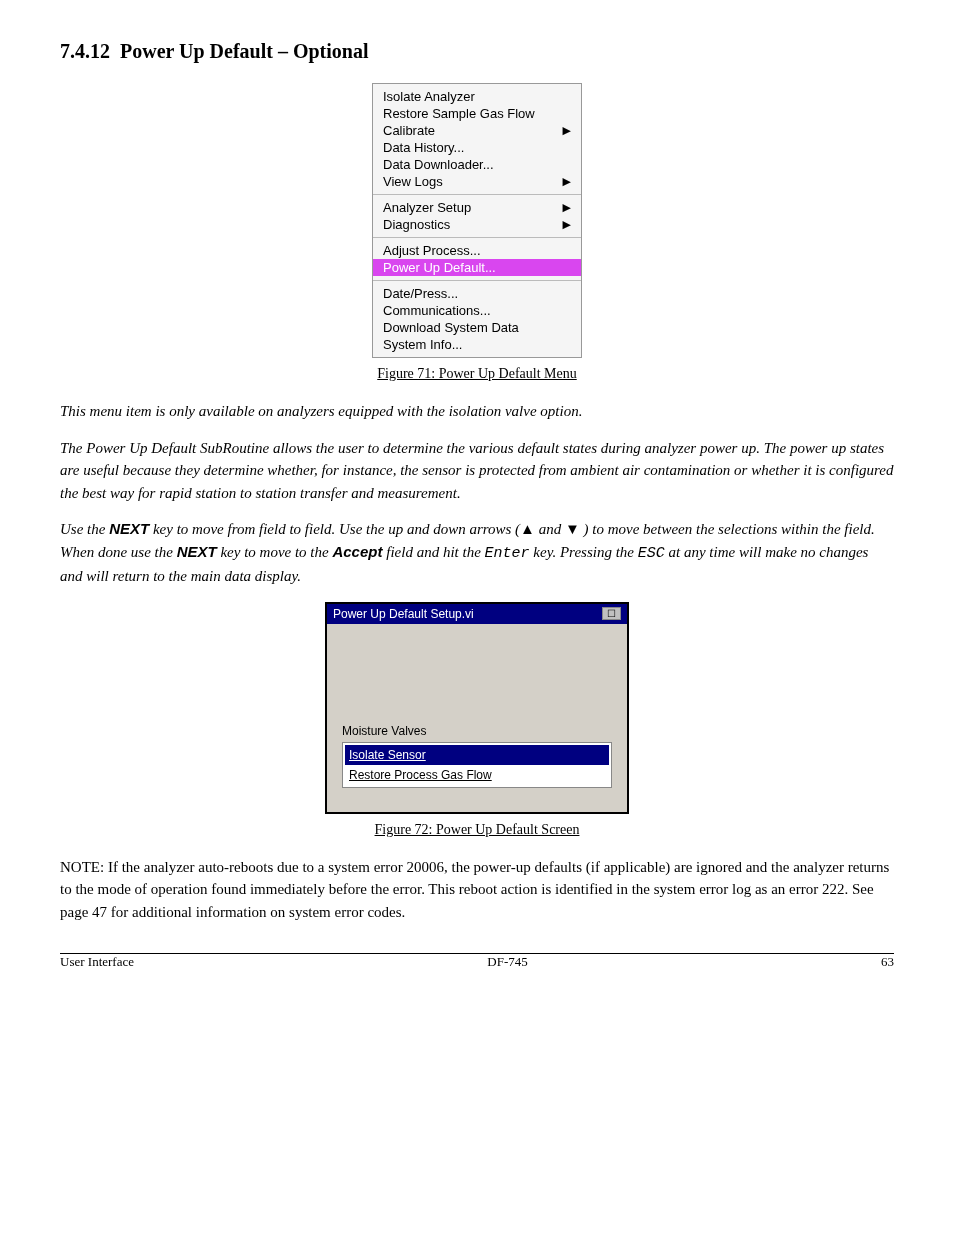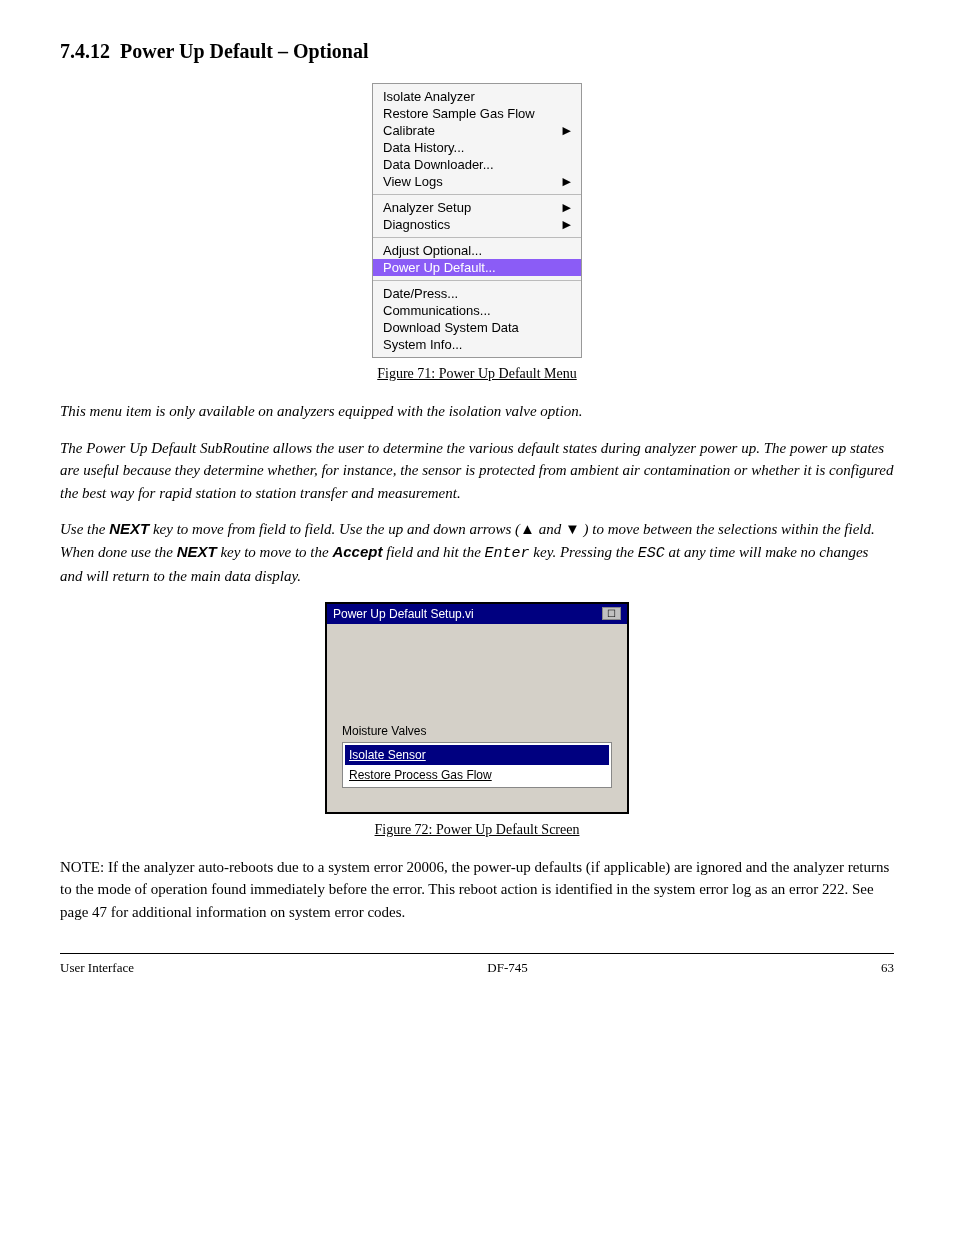--- a/index.html
+++ b/index.html
@@ -31,21 +31,21 @@
     }
     .menu-group:last-child { border-bottom: none; }
     .menu-item {
       padding: 1px 10px;
       display: flex;
       justify-content: space-between;
       align-items: center;
       white-space: nowrap;
     }
     .menu-item.selected {
-      background: #8b5cf6;
+      background: #d946ef;
       color: #fff;
     }
     .menu-item .arrow { font-size: 11px; }
     .figure-caption {
       text-align: center;
       font-size: 14px;
       text-decoration: underline;
       margin-bottom: 18px;
     }
     .body-text {
@@ -144,21 +144,21 @@
       font-family: Arial, sans-serif;
     }
     .note-text {
       font-size: 15px;
       line-height: 1.5;
       margin-bottom: 20px;
     }
     .footer-bar {
       border-top: 1px solid #000;
       margin-top: 30px;
-      padding-top: 6px;
+      padding-top: 0;
       display: flex;
       justify-content: space-between;
       font-size: 13px;
     }
     .center-block {
       display: flex;
       flex-direction: column;
       align-items: center;
     }
   </style>
@@ -198,21 +198,21 @@
           <span>Analyzer Setup</span>
           <span class="arrow">▶</span>
         </div>
         <div class="menu-item">
           <span>Diagnostics</span>
           <span class="arrow">▶</span>
         </div>
       </div>
       <div class="menu-group">
         <div class="menu-item">
-          <span>Adjust Optional...</span>
+          <span>Adjust Process...</span>
         </div>
         <div class="menu-item selected">
           <span>Power Up Default...</span>
         </div>
       </div>
       <div class="menu-group">
         <div class="menu-item">
           <span>Date/Press...</span>
         </div>
         <div class="menu-item">

